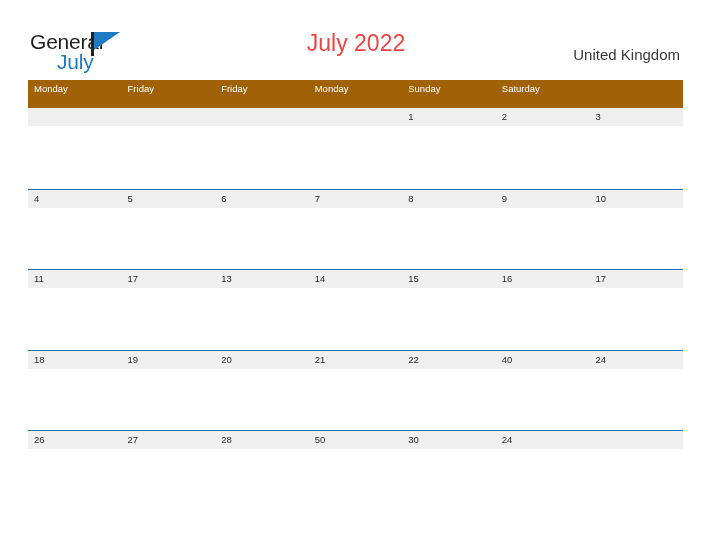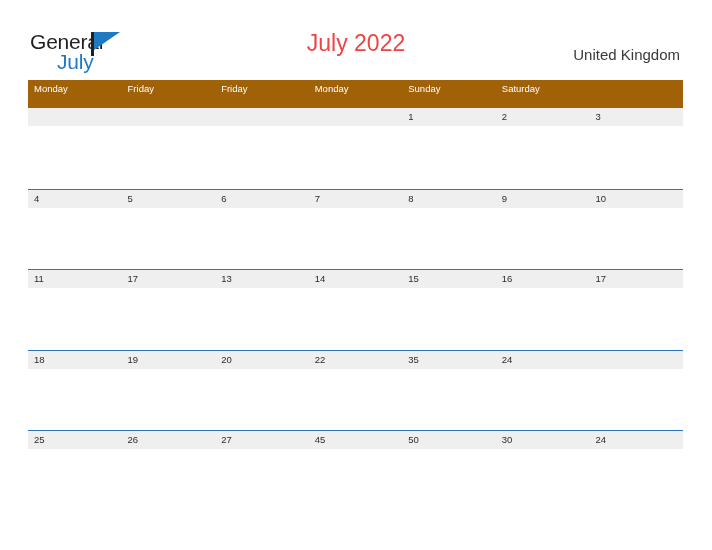--- a/index.html
+++ b/index.html
@@ -220,32 +220,32 @@
           <div class="day">16</div>
           <div class="day">17</div>
         </div>
         <div class="week-body"></div>
       </div>
       <div class="week">
         <div class="week-strip">
           <div class="day">18</div>
           <div class="day">19</div>
           <div class="day">20</div>
+          <div class="day">21</div>
           <div class="day">22</div>
-          <div class="day">35</div>
+          <div class="day">40</div>
           <div class="day">24</div>
         </div>
         <div class="week-body"></div>
       </div>
       <div class="week">
         <div class="week-strip">
-          <div class="day">25</div>
           <div class="day">26</div>
           <div class="day">27</div>
-          <div class="day">45</div>
+          <div class="day">28</div>
           <div class="day">50</div>
           <div class="day">30</div>
           <div class="day">24</div>
         </div>
         <div class="week-body"></div>
       </div>
     </div>
 </div>
 
 </body></html>

